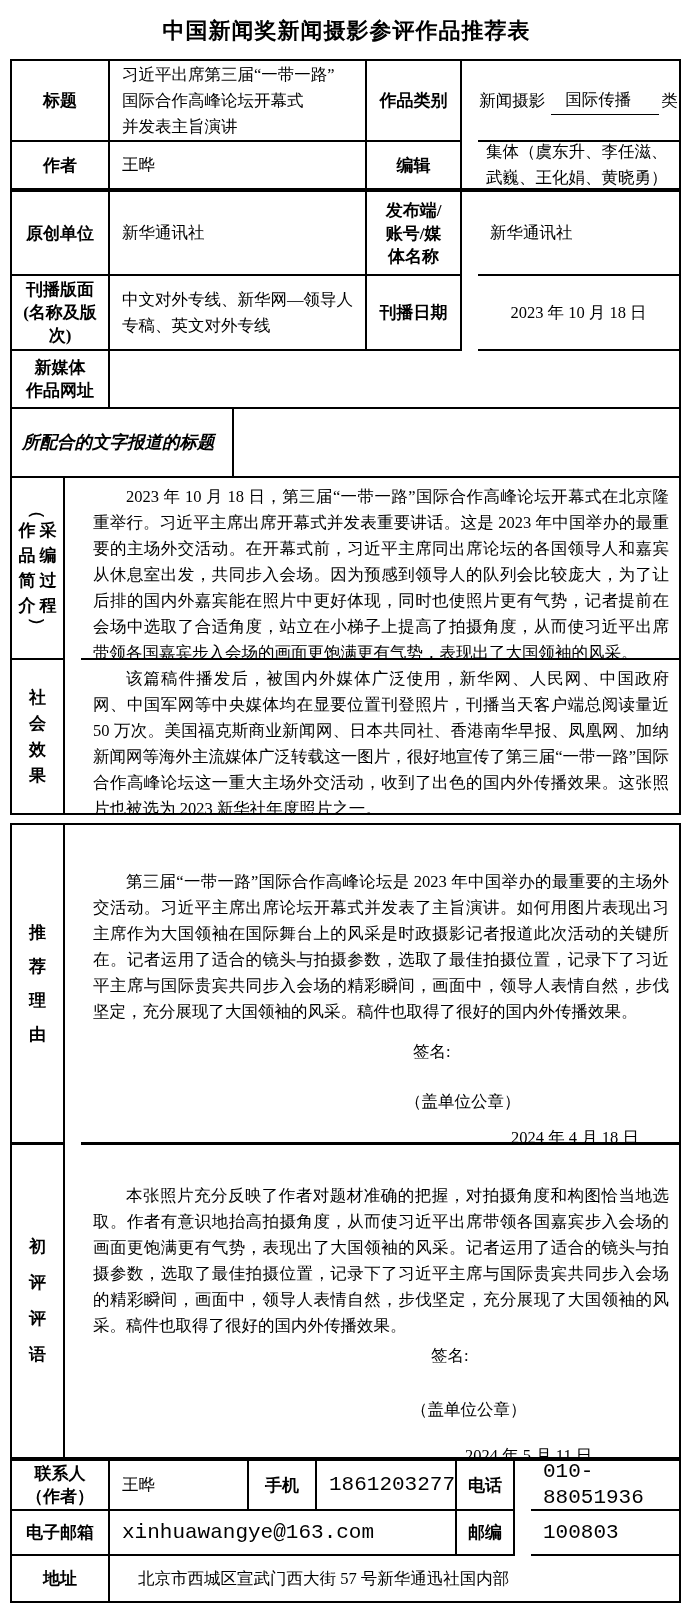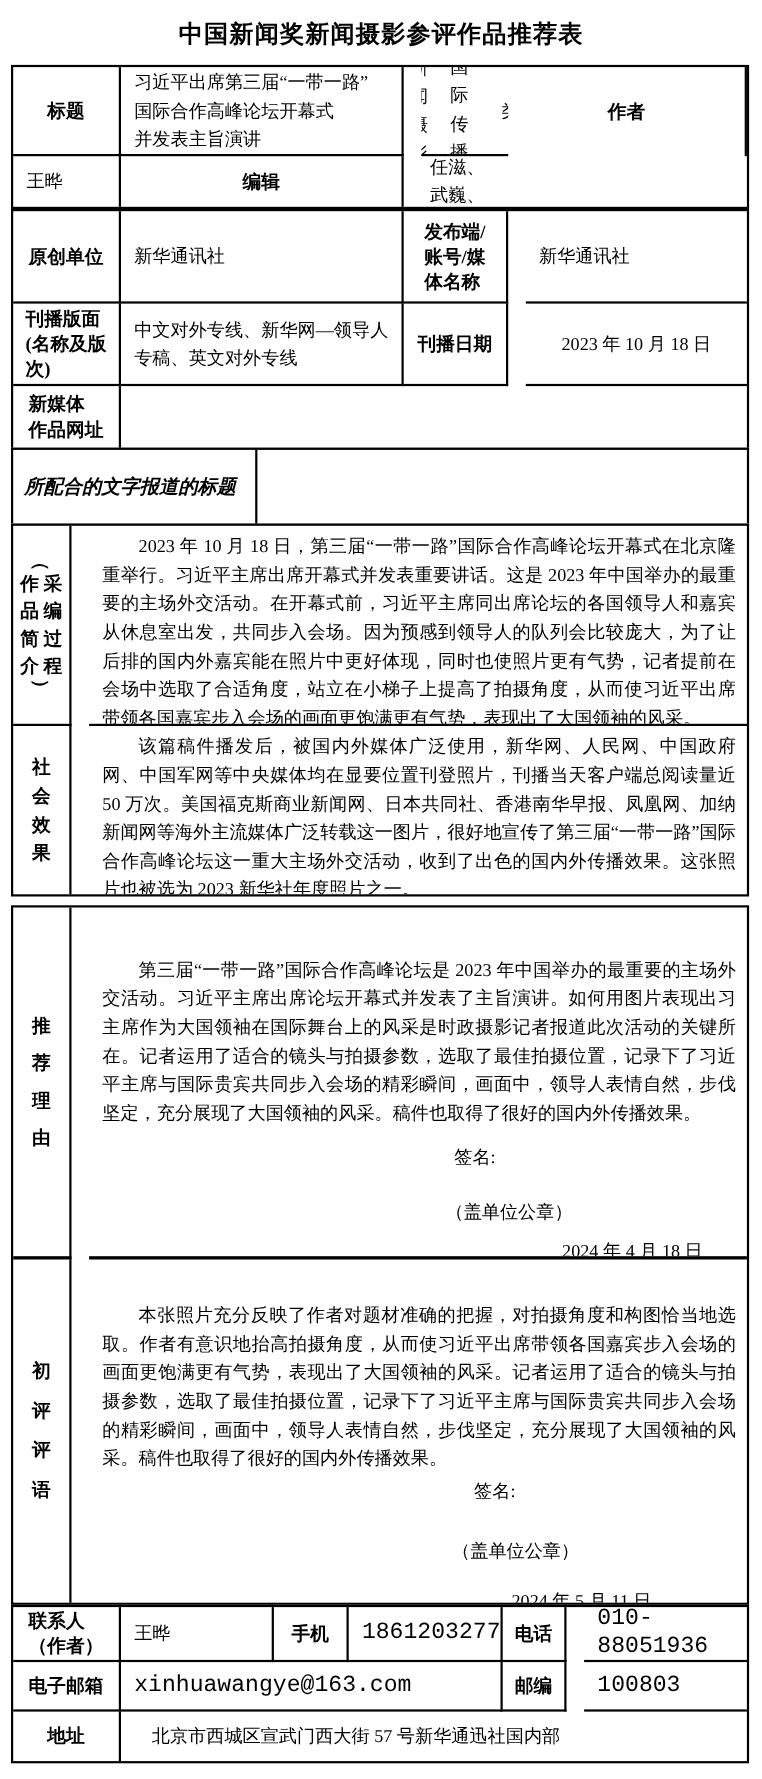--- a/index.html
+++ b/index.html
@@ -28,21 +28,21 @@
     border-right:2px solid #000;
     border-bottom:2px solid #000;
     display:flex;align-items:center;
     overflow:hidden;
     font-size:16.5px;line-height:26px;
   }
   .cell.last-col{border-right:none;margin-left:16px;}
   .cell.last-row{border-bottom:none;}
   .cell.thick-bottom{border-bottom:3px solid #000;}
   .lbl{
-    justify-content:center;
+    justify-content:center;text-align:center;
     font-weight:bold;font-size:17px;line-height:23px;
     padding:2px 3px;
   }
   .val{padding:3px 8px 3px 12px;}
   .preline{white-space:pre-line;}
   .center{justify-content:center;text-align:center;}
   .para-cell{
     display:block;
     padding:6px 10px 4px 12px;
   }
@@ -76,20 +76,21 @@
 
 <div class="page">
 
   <h1 class="doc-title">中国新闻奖新闻摄影参评作品推荐表</h1>
 
   <div class="tbl" style="grid-template-columns:98px 257px 95px 1fr;grid-template-rows:81px 46px;">
     <div class="cell lbl">标题</div>
     <div class="cell val preline">习近平出席第三届“一带一路”
 国际合作高峰论坛开幕式
 并发表主旨演讲</div>
+    <div class="cell lbl">作品类别</div>
     <div class="cell last-col center">
       <span>新闻摄影</span>
         <span class="u-line">国际传播</span>
         <span>类</span>
     </div>
     <div class="cell lbl last-row">作者</div>
     <div class="cell val last-row">王晔</div>
     <div class="cell lbl last-row">编辑</div>
     <div class="cell val last-col last-row" style="padding-left:8px;">集体（虞东升、李任滋、武巍、王化娟、黄晓勇）</div>
   </div>

